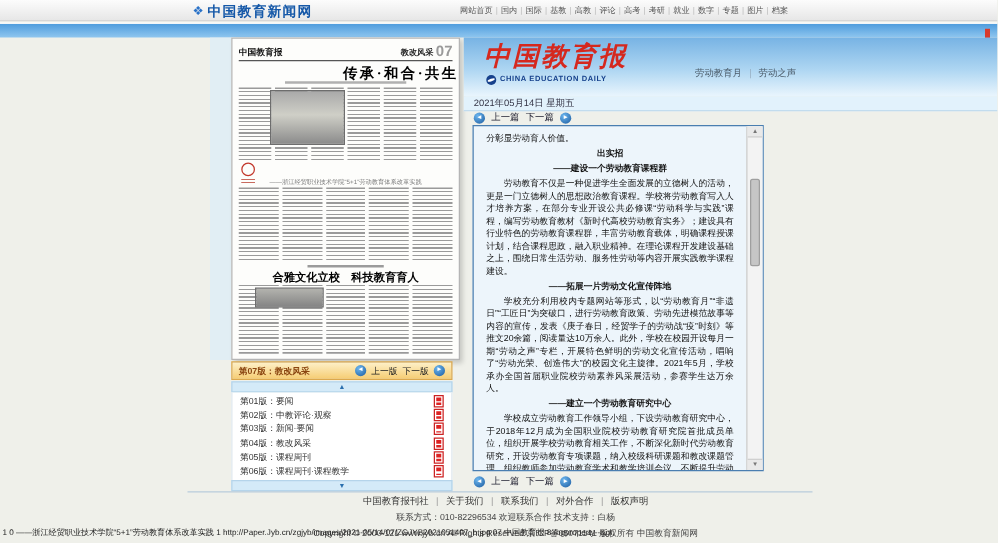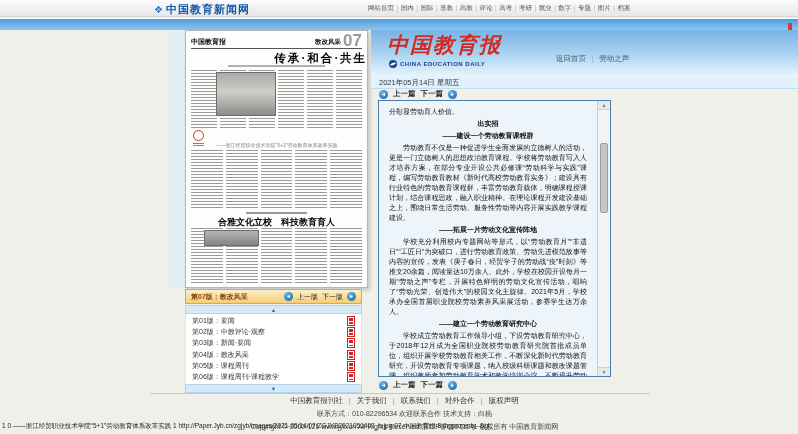--- a/index.html
+++ b/index.html
@@ -27,21 +27,21 @@
 
   
   .paper-strip { position:absolute; left:168px; top:30px; width:17px; height:258px; background:#d9ecf9; opacity:.65; }
   .paper { position:absolute; left:185px; top:30px; width:183px; height:258px;
     background:#fdfdfb; border:1px solid #b5b5b5; box-shadow:2px 2px 4px rgba(0,0,0,.18); cursor:pointer; }
   .np-head { position:absolute; left:5px; right:5px; top:3px; height:15px;
     border-bottom:1px solid #555; display:flex; justify-content:space-between; align-items:flex-end; padding-bottom:1px; }
   .np-mast { font-family:"Liberation Serif", serif; font-weight:bold; font-size:7px; color:#111; }
   .np-right { display:flex; align-items:flex-end; gap:2px; }
   .np-sec { font-size:6.5px; font-weight:bold; color:#222; }
-  .np-no { font-size:17px; line-height:12px; font-weight:bold; color:#9a9a9a;text-align:right; }
+  .np-no { font-size:12px; line-height:12px; font-weight:bold; color:#9a9a9a;text-align:right; }
   .np-h1 { position:absolute; left:0; right:0; top:20px; text-align:right;
     font-family:"Liberation Serif", serif; font-weight:bold; font-size:11.5px; letter-spacing:2px; color:#000; }
   .np-sub1 { position:absolute; left:42px; right:42px; top:34px; height:2px; background:#b0b0b0; }
   .cols { display:flex; gap:3px; position:absolute; left:5px; right:5px; }
   .cols i { display:block; flex:1;
     background:repeating-linear-gradient(180deg,#9a9a9a 0 1px,transparent 1px 3px); }
   .colsA { top:39px; height:58px; }
   .colsB { top:119px; height:58px; }
   .colsC { top:197px; height:55px; }
   .np-photo1 { position:absolute; left:30px; top:41px; width:60px; height:44px;
@@ -93,21 +93,21 @@
   .globe::after { content:""; position:absolute; left:1px; top:3px; width:6px; height:2px;
     background:#fff; border-radius:50%; transform:rotate(-20deg); }
   .rlogo-en b { font-size:6px; color:#16418c; letter-spacing:.5px; }
   .rlinks { position:absolute; left:185px; top:24px; font-size:7.5px; color:#4a5a68; }
   .rlinks span.lnk { cursor:pointer; }
   .rlinks .sep { color:#8fa4b5; margin:0 3px; }
   .datebar { position:absolute; left:371px; top:77px; width:427px; height:12px;
     background:#e2f2fc; border-bottom:1px solid #c2dcee; font-size:7.5px; line-height:11px;
     color:#334; padding-left:8px; }
   .pager { position:absolute; display:flex; align-items:center; gap:5px; font-size:7.5px; color:#223; }
-  .pager .pl { cursor:pointer;font-weight:bold; }
+  .pager .pl { cursor:pointer; }
   .pager-top { left:379px; top:89px; }
   .pager-bottom { left:379px; top:380px; }
 
   .artbox { position:absolute; left:378px; top:100px; width:233px; height:277px;
     background:#edf5fb; border:1px solid #4a7eb0; }
   .artcontent { position:absolute; left:0; top:0; right:13px; bottom:0;
     padding:6px 10px 0 10px; overflow:hidden;
     font-size:7px; line-height:10px; color:#111; text-align:justify; }
   .artcontent .h { text-align:center; font-weight:bold; margin:2px 0; }
   .artcontent .p { text-indent:2em; }
@@ -225,21 +225,21 @@
 </div>
 <div class="scrollbtn scrolldown">▼</div>
 
 <div class="rheader">
   <div class="rlogo">中国教育报</div>
   <div class="rlogo-en">
     <span class="globe"></span>
     <b>CHINA EDUCATION DAILY</b>
   </div>
   <div class="rlinks">
-    <span class="lnk">返回首页</span><span class="sep">｜</span><span class="lnk">劳动之声</span>
+    <span class="lnk">劳动教育月</span><span class="sep">｜</span><span class="lnk">劳动之声</span>
   </div>
 </div>
 <div class="datebar">
   <span>2021年05月14日 星期五</span>
 </div>
 
 <div class="pager pager-top">
   <span class="circ">◄</span>
   <span class="pl">上一篇</span>
   <span class="pl">下一篇</span>

